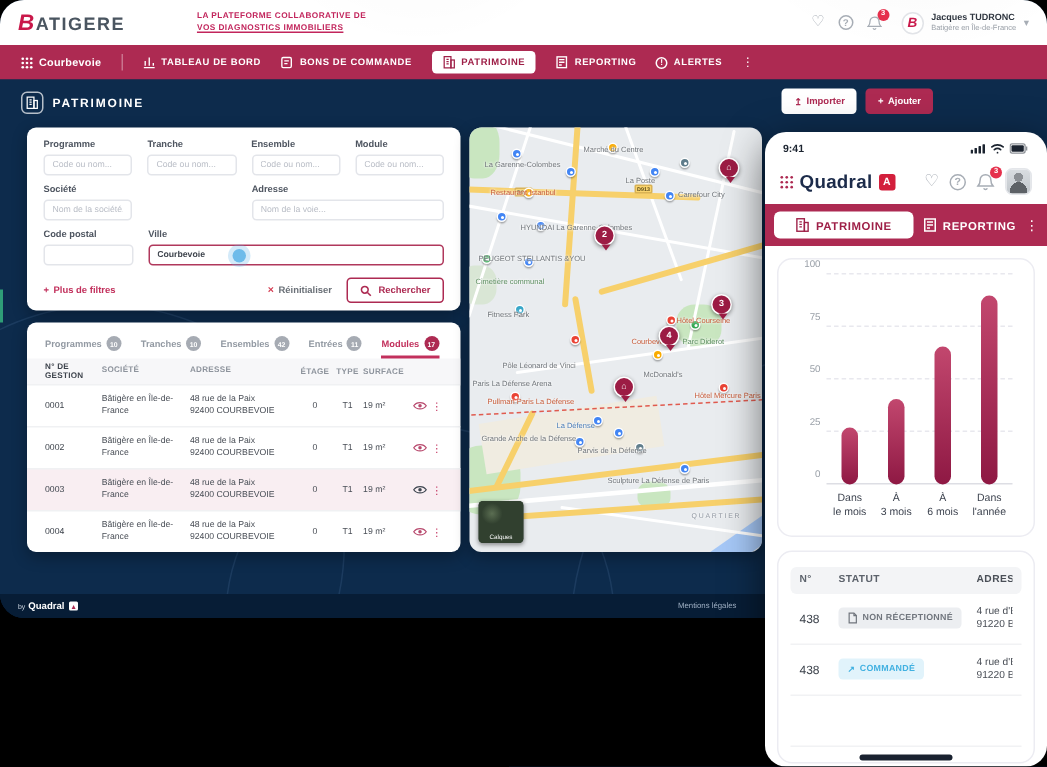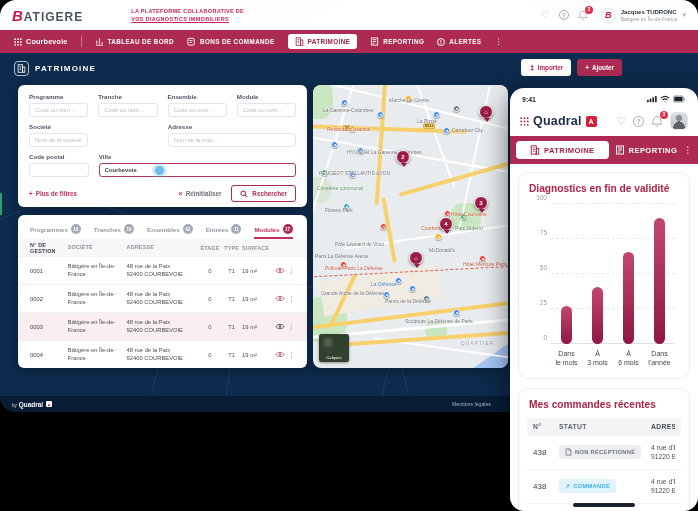--- a/index.html
+++ b/index.html
@@ -609,21 +609,20 @@
             <path d="M3 3h4M3 5h4M3 7h2"></path>
           </svg>
         <span>REPORTING</span>
       </span>
       <span class="ptab-dots">⋮</span>
     </div>
 
     <div class="pcontent">
 
       <div class="card">
-        <div class="chart-title">Diagnostics en fin de validité</div>
         <div class="plot">
           <div class="gridline" style="bottom:100%"></div>
           <div class="gridline" style="bottom:75%"></div>
           <div class="gridline" style="bottom:50%"></div>
           <div class="gridline" style="bottom:25%"></div>
           <div class="gridline base" style="bottom:0"></div>
           <span class="ytick" style="bottom:100%">100</span>
           <span class="ytick" style="bottom:75%">75</span>
           <span class="ytick" style="bottom:50%">50</span>
           <span class="ytick" style="bottom:25%">25</span>
@@ -645,21 +644,20 @@
         </div>
         <div class="xlabels">
           <span class="xlabel"><span>Dans</span><br><span>le mois</span></span>
           <span class="xlabel"><span>À</span><br><span>3 mois</span></span>
           <span class="xlabel"><span>À</span><br><span>6 mois</span></span>
           <span class="xlabel"><span>Dans</span><br><span>l'année</span></span>
         </div>
       </div>
 
       <div class="card orders-card">
-        <div class="orders-title">Mes commandes récentes</div>
         <div class="ohead">
           <span class="oc-num">N°</span>
           <span class="oc-st">STATUT</span>
           <span class="oc-ad">ADRESSE</span>
         </div>
         <div class="orow">
           <span class="oc-num">438</span>
           <span class="oc-st">
             <span class="pill pending">
               <svg width="7" height="8" viewBox="0 0 8 10" fill="none" stroke="currentColor" stroke-width="1">

